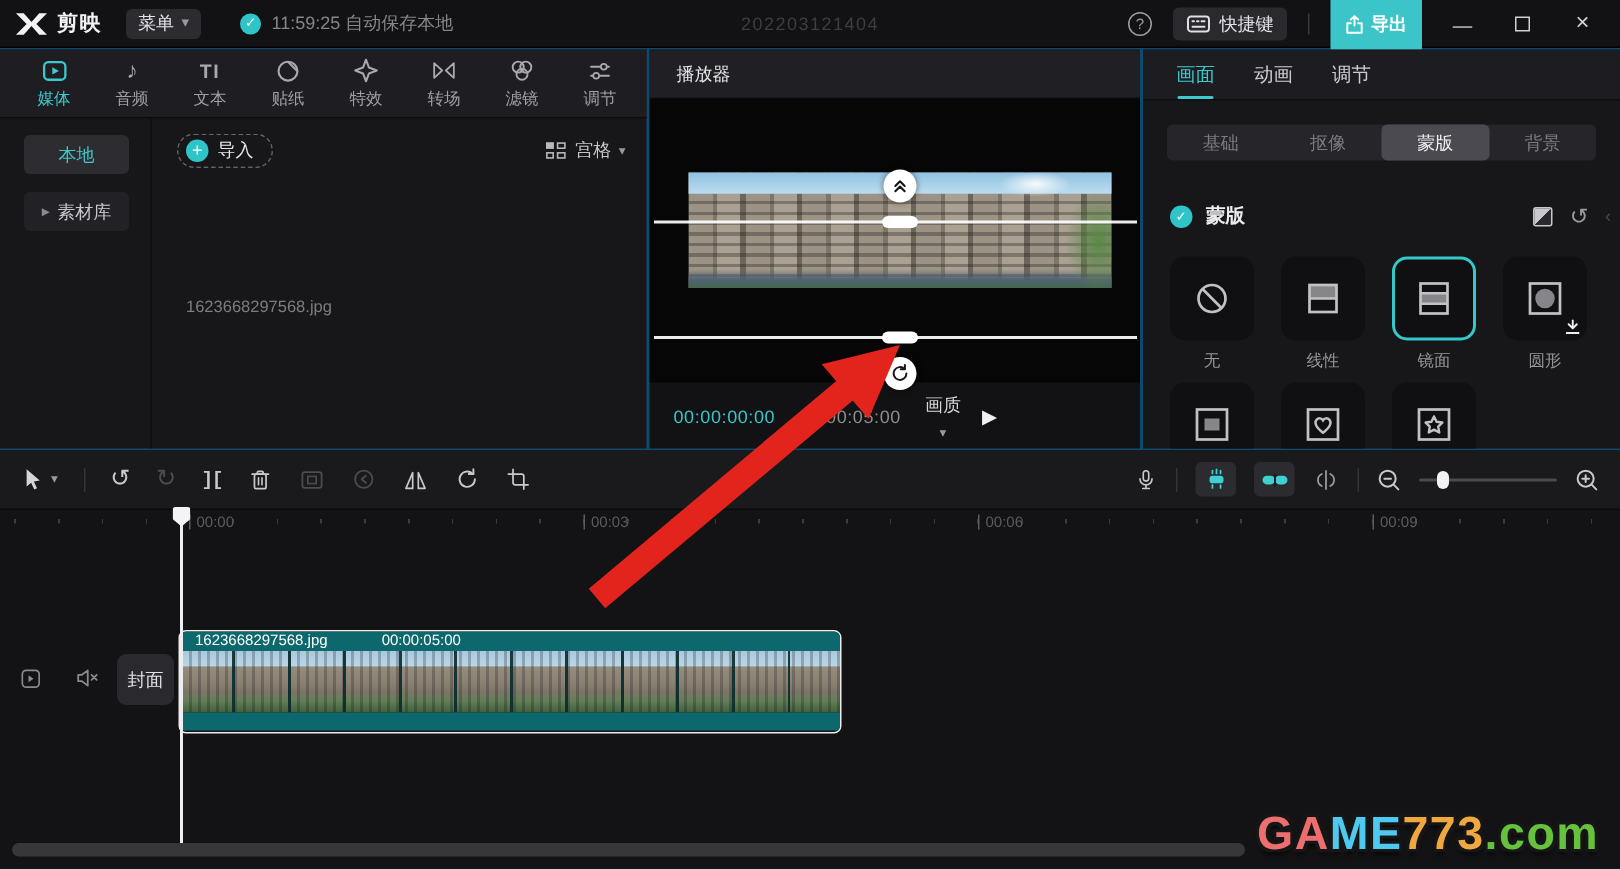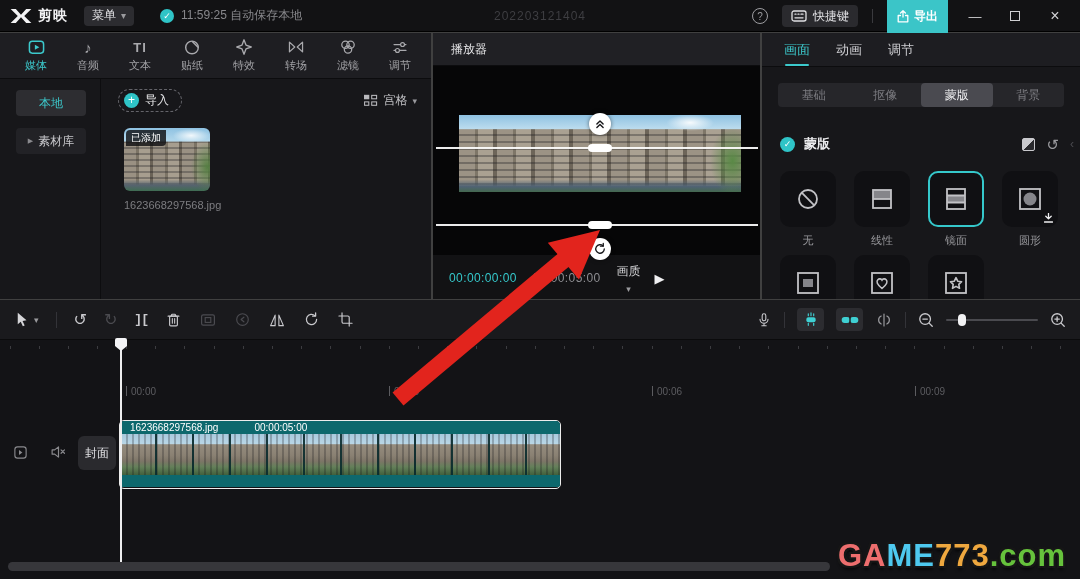--- a/index.html
+++ b/index.html
@@ -1,17 +1,17 @@
 <!DOCTYPE html>
 <html><head>
 <meta charset="utf-8">
 <style>
   * { margin:0; padding:0; box-sizing:border-box; font-family:"Liberation Sans","DejaVu Sans",sans-serif; -webkit-user-select:none; }
   html,body { background:#000; }
-  #app { position:relative; width:1080px; height:579px; background:#404040; overflow:hidden; }
+  #app { position:relative; width:1080px; height:579px; background:#0c4a6e; overflow:hidden; }
 
   
   .titlebar { position:absolute; left:0; top:0; width:1080px; height:32px; background:#121214; display:flex; align-items:center; border-bottom:1px solid #000; }
   .logo-wrap { display:flex; align-items:center; gap:6px; margin-left:10px; }
   .logo-mark { width:22px; height:16px; }
   .app-name { color:#f2f2f4; font-size:14px; font-weight:bold; letter-spacing:1px; }
   .menu-btn { margin-left:16px; height:20px; background:#2c2c30; border-radius:4px; display:flex; align-items:center; gap:5px; padding:0 8px; color:#e3e3e6; font-size:12px; cursor:pointer; }
   .menu-btn .chev { font-size:10px; color:#9a9a9e; }
   .autosave { display:flex; align-items:center; gap:7px; margin-left:26px; }
   .check-circle { width:14px; height:14px; border-radius:50%; background:#2fc4c7; color:#fff; font-size:9px; display:flex; align-items:center; justify-content:center; }
@@ -120,21 +120,21 @@
   .ticon { display:flex; align-items:center; justify-content:center; cursor:pointer; color:#c9c9cd; }
   .ticon.dim { color:#4b4b50; cursor:default; }
   .tool-div { width:1px; height:16px; background:#333338; }
   .glyph16 { font-size:16px; line-height:16px; }
   .split-glyph { font-size:13px; font-weight:bold; letter-spacing:-1px; font-family:"Liberation Mono","DejaVu Sans Mono",monospace; }
   .snap-tile { width:27px; height:23px; background:#2c2c30; border-radius:4px; display:flex; align-items:center; justify-content:center; cursor:pointer; }
   .zoom-slider { width:92px; height:2px; background:#4a4a4f; border-radius:1px; position:relative; cursor:pointer; }
   .zoom-handle { position:absolute; left:12px; top:-5px; width:8px; height:12px; border-radius:4px; background:#f2f2f4; }
   .ruler { position:absolute; left:0; top:40px; width:100%; height:22px; }
   .ruler-ticks { position:absolute; left:0; top:6px; width:100%; height:3px; background:repeating-linear-gradient(90deg,#3c3c40 0 1px,rgba(0,0,0,0) 1px 29.2px); background-position-x:126px; }
-  .ruler-lb { position:absolute; top:3px; color:#5c5c60; font-size:10px; display:flex; gap:4px;margin-top:43px; }
+  .ruler-lb { position:absolute; top:3px; color:#5c5c60; font-size:10px; display:flex; gap:4px; }
   .ruler-lb::before { content:""; border-left:1px solid #5c5c60; height:10px; }
   .playhead-head { position:absolute; left:115px; top:38px; width:12px; height:13px; background:#f4f4f6; clip-path:polygon(0 0,100% 0,100% 62%,50% 100%,0 62%); border-radius:2px; cursor:ew-resize; z-index:30; }
   .playhead-line { position:absolute; left:120px; top:49px; width:1.6px; height:213px; background:#eeeeef; z-index:29; }
   .track-icon { position:absolute; color:#8a8a8e; cursor:pointer; }
   .cover-btn { position:absolute; left:78px; top:136px; width:38px; height:34px; background:#2a2a2e; border-radius:6px; color:#e3e3e6; font-size:12px; display:flex; align-items:center; justify-content:center; cursor:pointer; }
   .clip { position:absolute; left:119px; top:120px; width:442px; height:69px; border:1.5px solid #ececec; border-radius:5px; overflow:hidden; cursor:pointer; z-index:5; }
   .clip-header { height:13px; background:#0d686d; display:flex; align-items:center; color:#fff; font-size:10px; line-height:13px; }
   .clip-name { margin-left:10px; }
   .clip-duration { margin-left:36px; }
   .clip-strip { height:41px;
@@ -278,23 +278,20 @@
       <svg width="15" height="13" viewBox="0 0 18 16">
           <rect x="1" y="1" width="6.5" height="5.5" fill="#b9b9bd"></rect>
           <rect x="10.5" y="1.7" width="6" height="4.2" fill="none" stroke="#b9b9bd" stroke-width="1.3"></rect>
           <rect x="1.7" y="9.7" width="5.2" height="4.2" fill="none" stroke="#b9b9bd" stroke-width="1.3"></rect>
           <rect x="10.5" y="9.7" width="6" height="4.2" fill="none" stroke="#b9b9bd" stroke-width="1.3"></rect>
         </svg>
       <span class="lb">宫格</span>
       <span class="chev">▾</span>
     </div>
 
-    <div class="media-thumb">
-      <span class="added-badge">已添加</span>
-    </div>
     <div class="media-filename">1623668297568.jpg</div>
   </div>
 
   <div class="panel player-panel">
     <div class="player-header">
       <span>播放器</span>
     </div>
     <div class="canvas">
       <div class="video-band"></div>
       <div class="mask-line top"></div>

